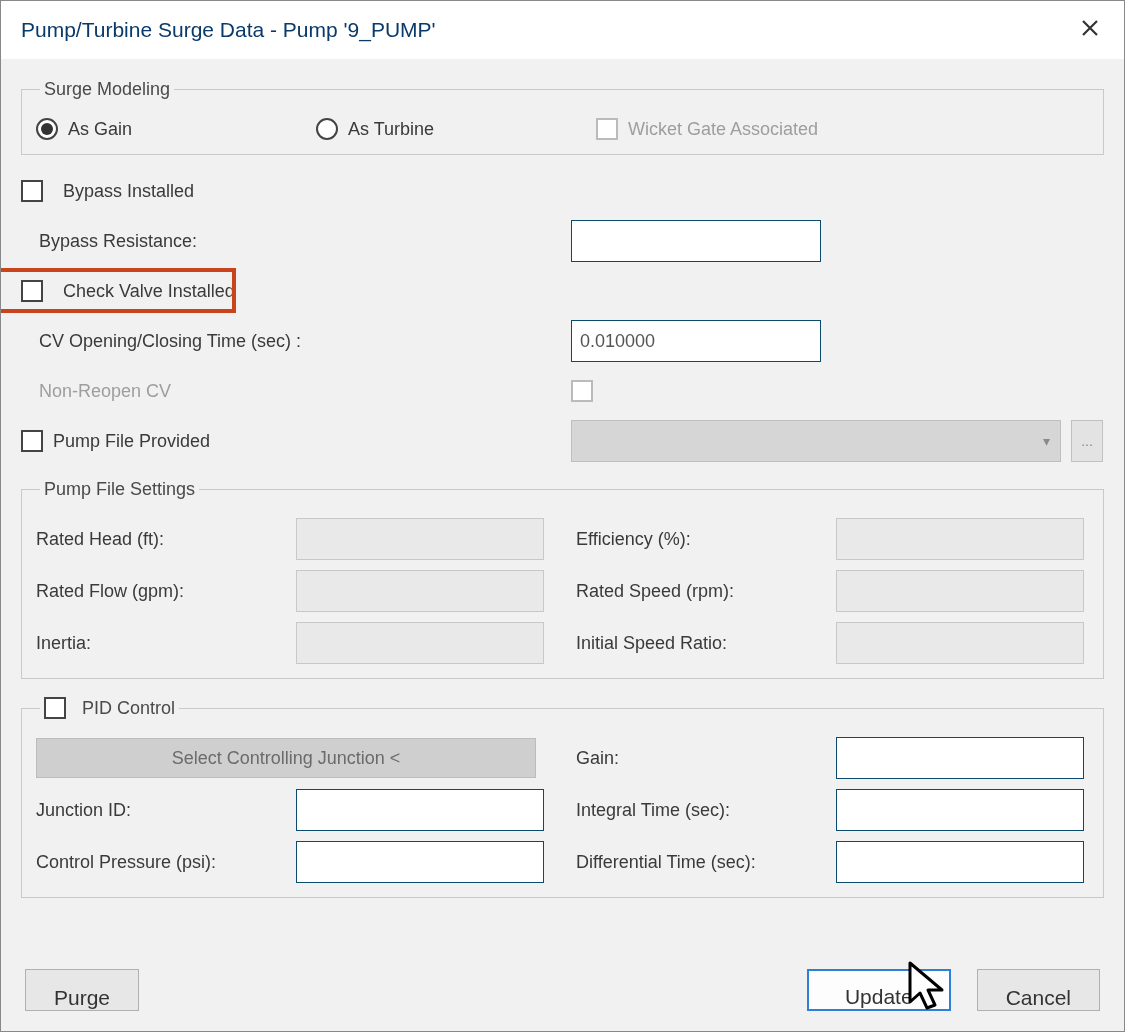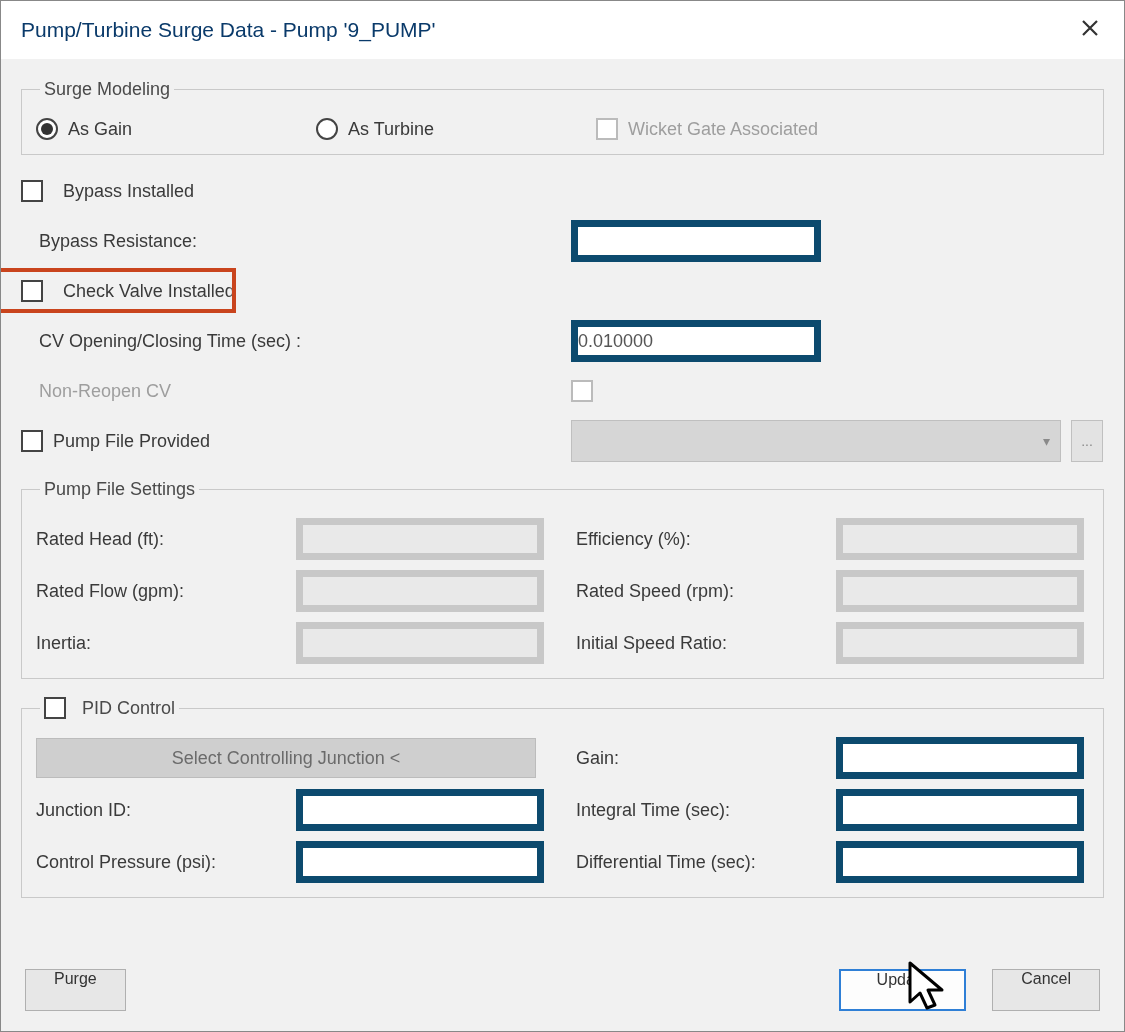--- a/index.html
+++ b/index.html
@@ -75,24 +75,24 @@
   .row.field { margin: 6px 0; }
   .label {
     color: #3a3a3a;
     font-size: 18px;
   }
   .label.disabled { color: #9e9e9e; }
   .indent { padding-left: 18px; }
 
   input[type="text"] {
     height: 42px;
-    border: 7px solid #0c4a6e;
+    border: 1px solid #0c4a6e;
     background: #ffffff;
     font-size: 18px;
-    padding: 0 0;
+    padding: 0 8px;
     color: #555;
   }
   input[type="text"].wide { width: 250px; }
   input[type="text"].disabled {
     background: #e9e9e9;
     border-color: #c8c8c8;
     color: #999;
   }
 
   .checkbox, .radio-box {
@@ -183,24 +183,24 @@
     align-items: center;
     justify-content: space-between;
     padding: 10px 24px 20px 24px;
     background: #f1f1f1;
   }
   .btn {
     height: 42px;
     padding: 0 28px;
     border: 1px solid #b0b0b0;
     background: #e7e7e7;
-    font-size: 16px;
+    font-size: 21px;
     color: #333;
     display: flex;
-    align-items: flex-start;
+    align-items: flex-end;
     cursor: pointer;
   }
   .btn.primary {
     border: 2px solid #2f7fd6;
     background: #fdfdfd;
     padding: 0 36px;
   }
   .footer .right-btns { display:flex; gap: 26px; }
 
   .highlight-box {

